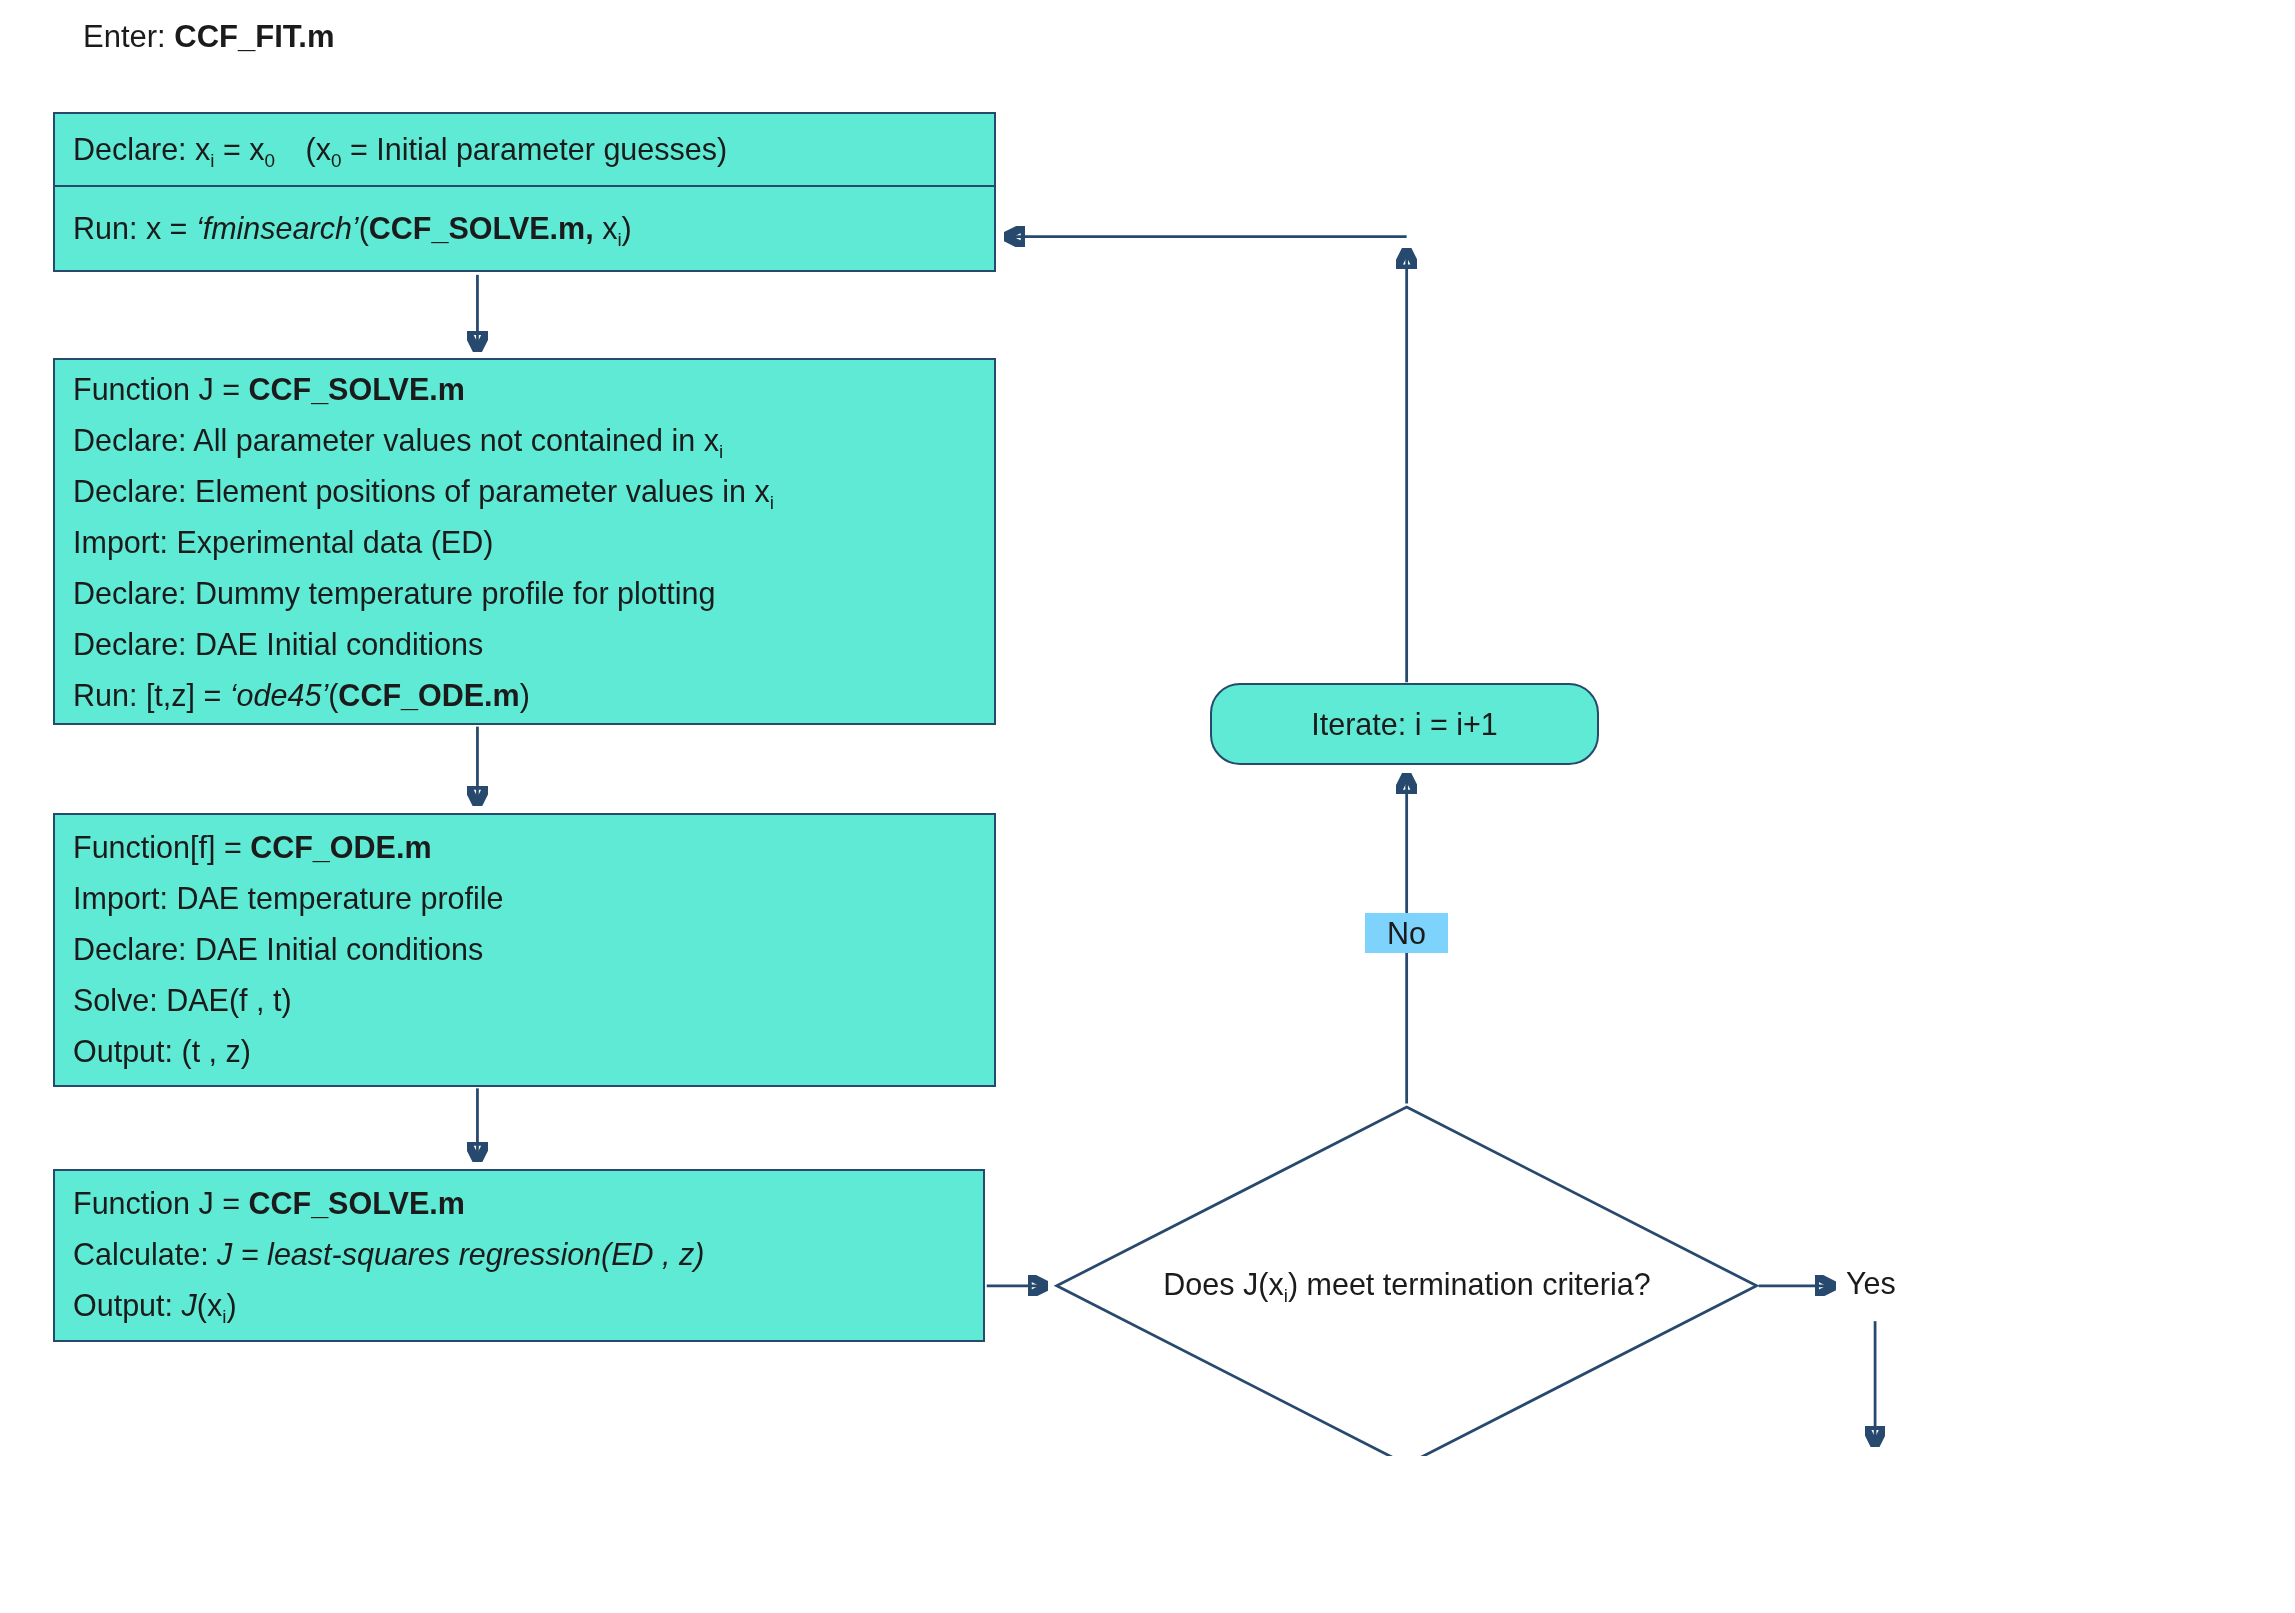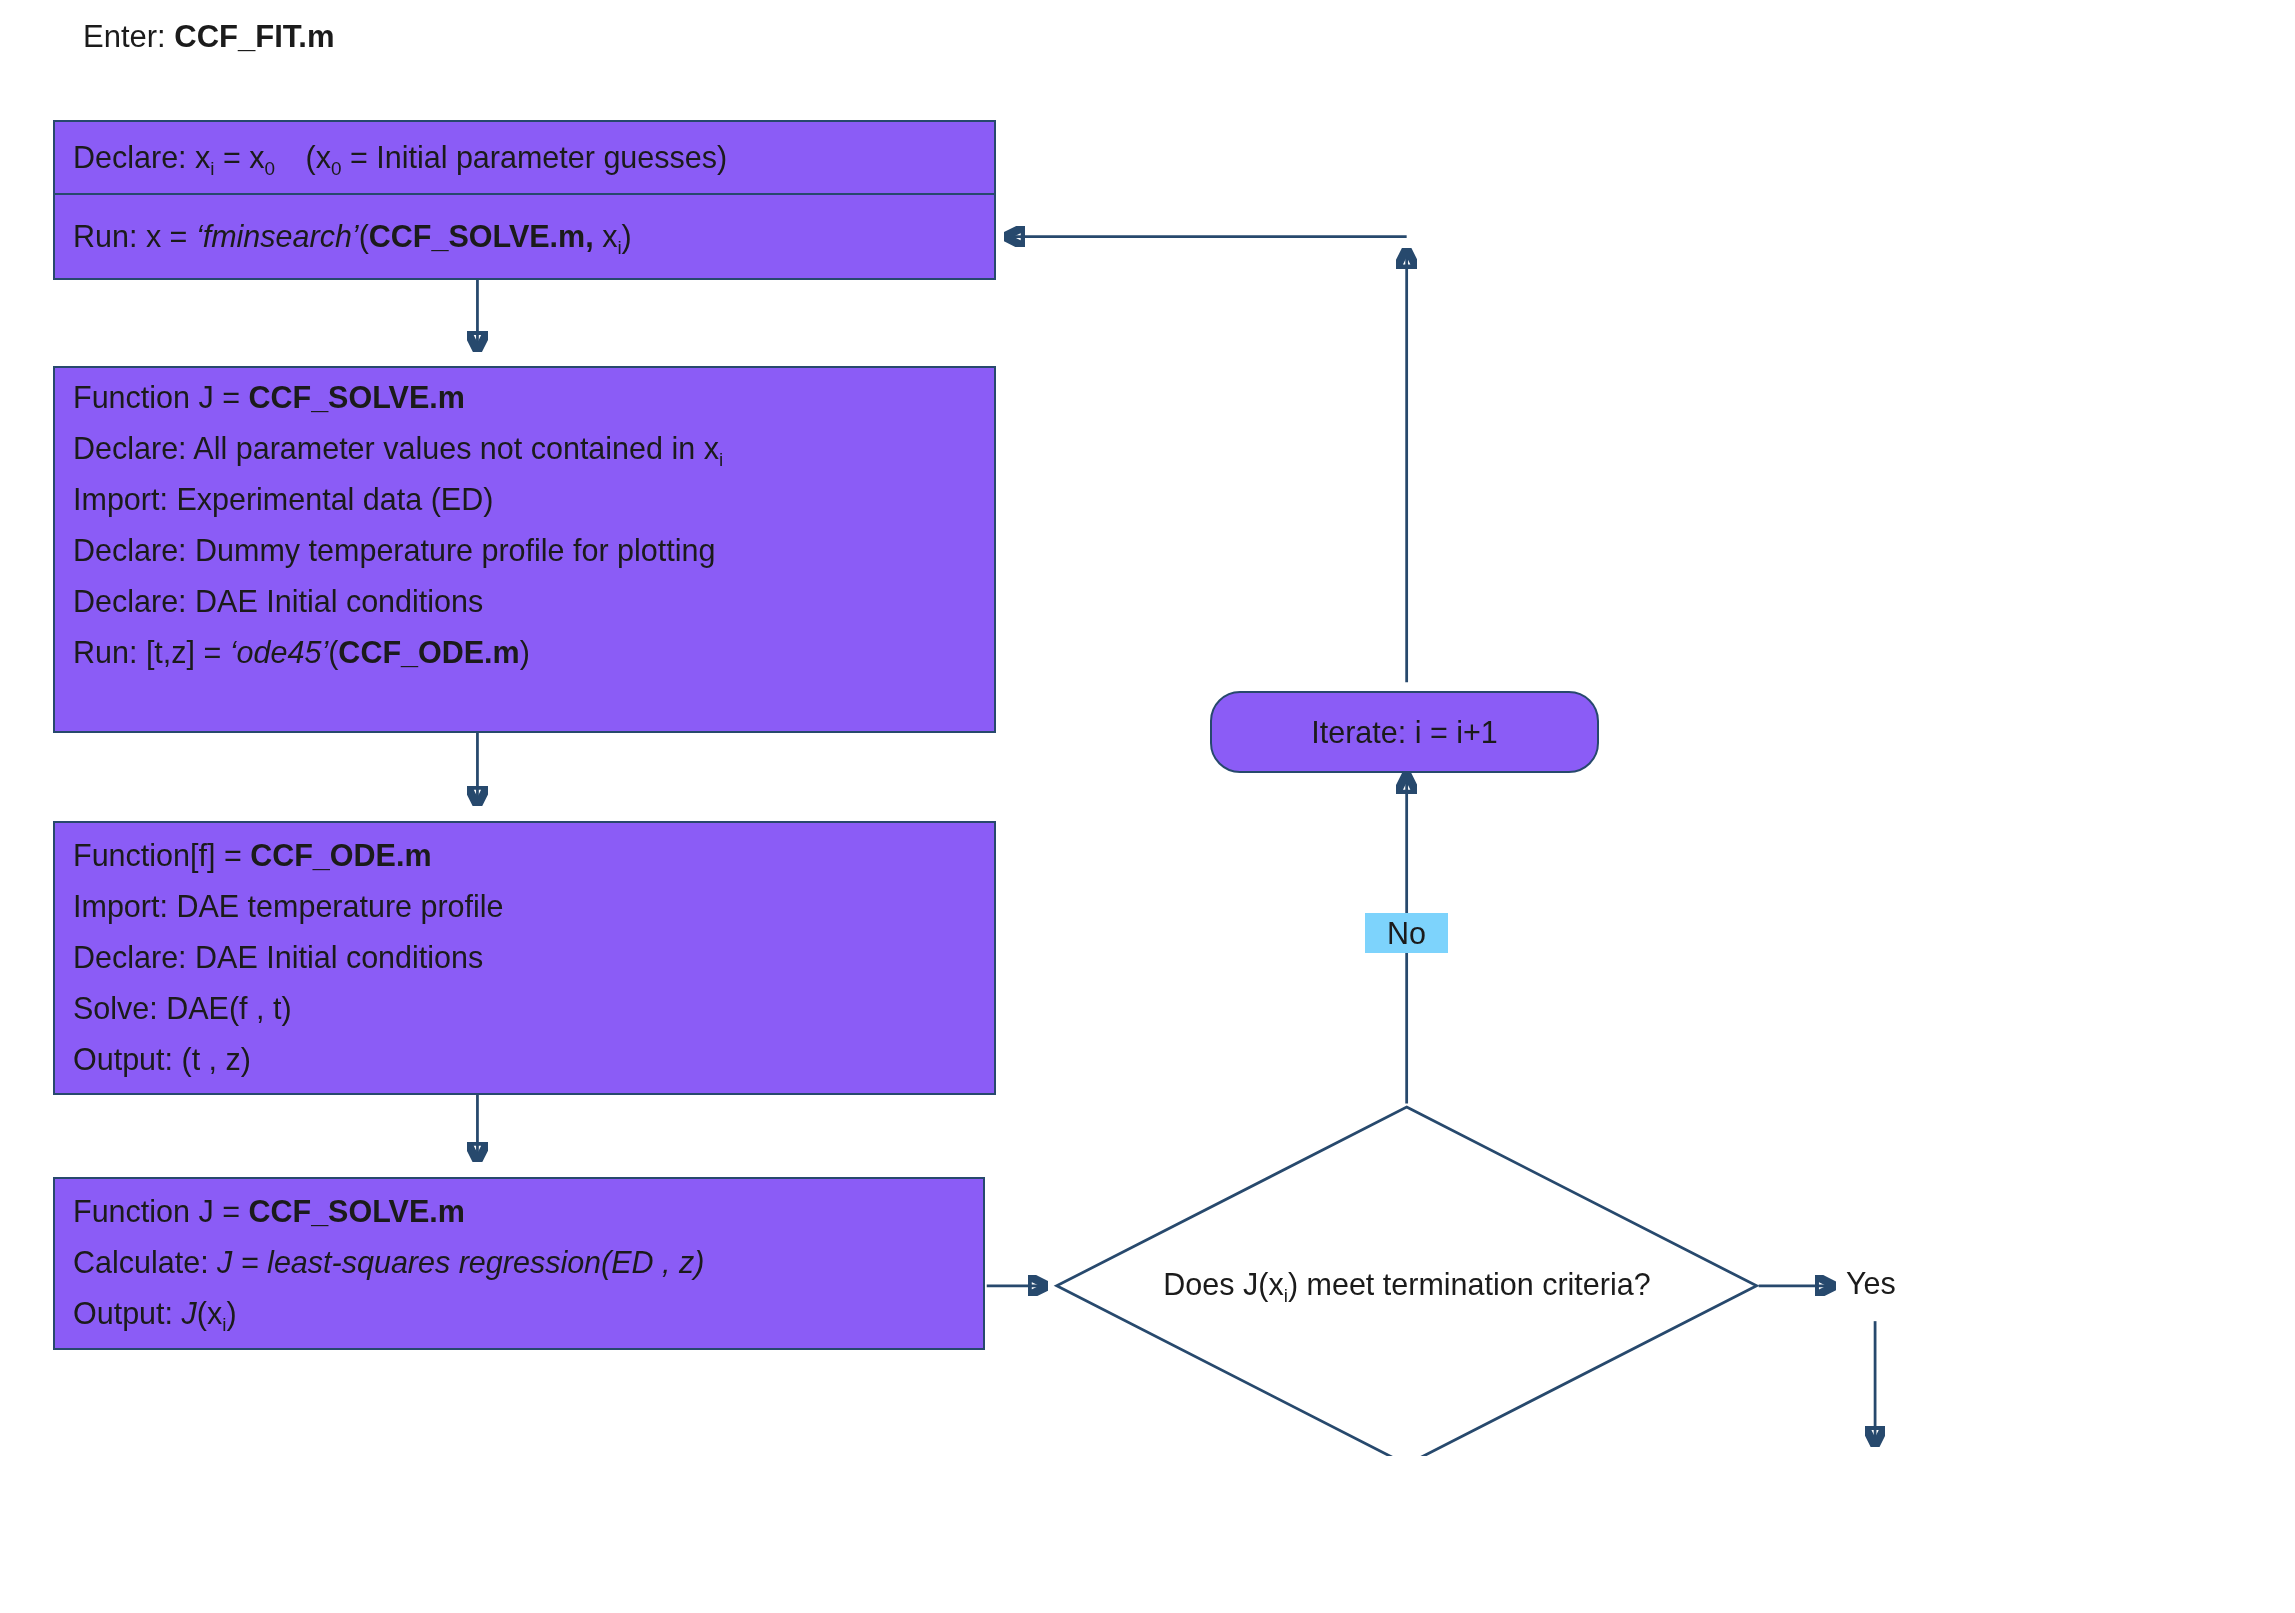--- a/index.html
+++ b/index.html
@@ -32,25 +32,24 @@
   .ahfill{fill:var(--line);stroke:none;}
   sub{font-size:0.62em;line-height:0;}
   .title{
     position:absolute;
     left:83px;top:19.4px;
     font-size:31px;
   }
   .box{
     position:absolute;
     border:2.1px solid var(--line);
-    background:#8b5cf6;
+    background:#5eead4;
     font-size:30.5px;
     line-height:51px;
     padding:2.8px 12.5px 2.8px 18px;
-    margin-top:8px;
   }
   .label{
     position:absolute;
     font-size:30.5px;
     line-height:40px;
   }
   #box-declare{left:53px;top:112px;width:943px;height:75px;display:flex;align-items:center;}
   #box-run{left:53px;top:185px;width:943px;height:87px;display:flex;align-items:center;}
   #box-solve-main{left:53px;top:358px;width:943px;height:367px;padding-top:4.2px;}
   #box-ode{left:53px;top:813px;width:943px;height:274px;padding-top:7px;}
@@ -96,20 +95,21 @@
     <div>Declare: x<sub>i</sub> = x<sub>0</sub> (x<sub>0</sub> = Initial parameter guesses)</div>
   </div>
 
   <div class="box" id="box-run">
     <div>Run: x = <i>‘fminsearch’</i>(<b>CCF_SOLVE.m,</b> x<sub>i</sub>)</div>
   </div>
 
   <div class="box" id="box-solve-main">
     <div>Function J = <b>CCF_SOLVE.m</b></div>
     <div>Declare: All parameter values not contained in x<sub>i</sub></div>
+    <div>Declare: Element positions of parameter values in x<sub>i</sub></div>
     <div>Import: Experimental data (ED)</div>
     <div>Declare: Dummy temperature profile for plotting</div>
     <div>Declare: DAE Initial conditions</div>
     <div>Run: [t,z] = <i>‘ode45’</i>(<b>CCF_ODE.m</b>)</div>
   </div>
 
   <div class="box" id="box-ode">
     <div>Function[f] = <b>CCF_ODE.m</b></div>
     <div>Import: DAE temperature profile</div>
     <div>Declare: DAE Initial conditions</div>

